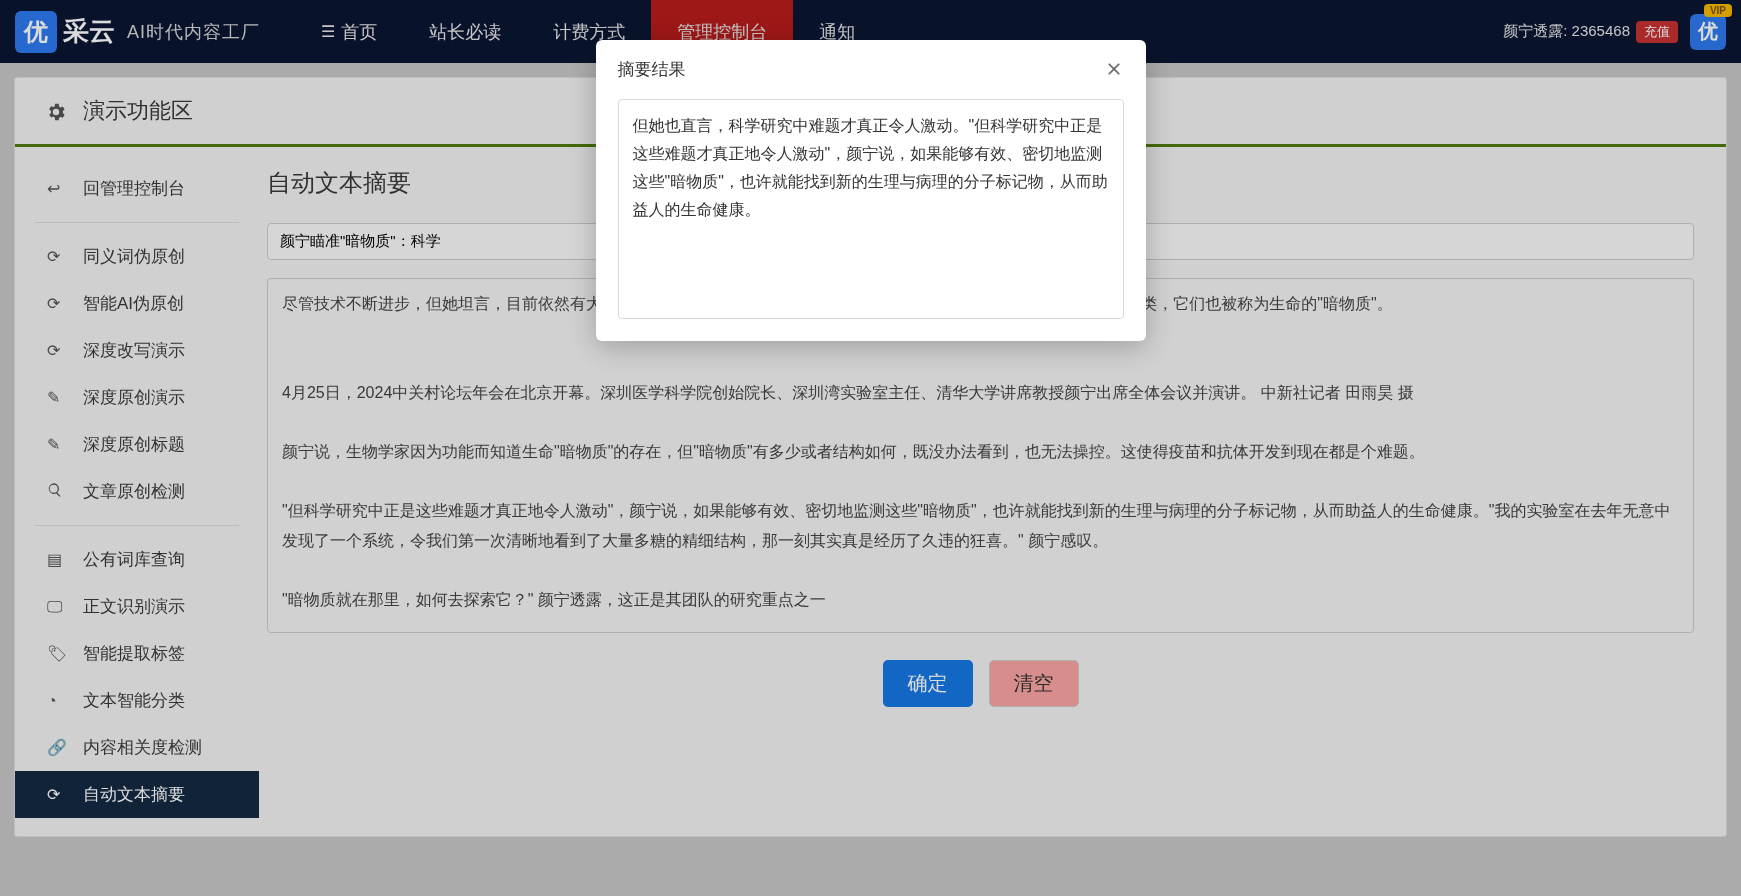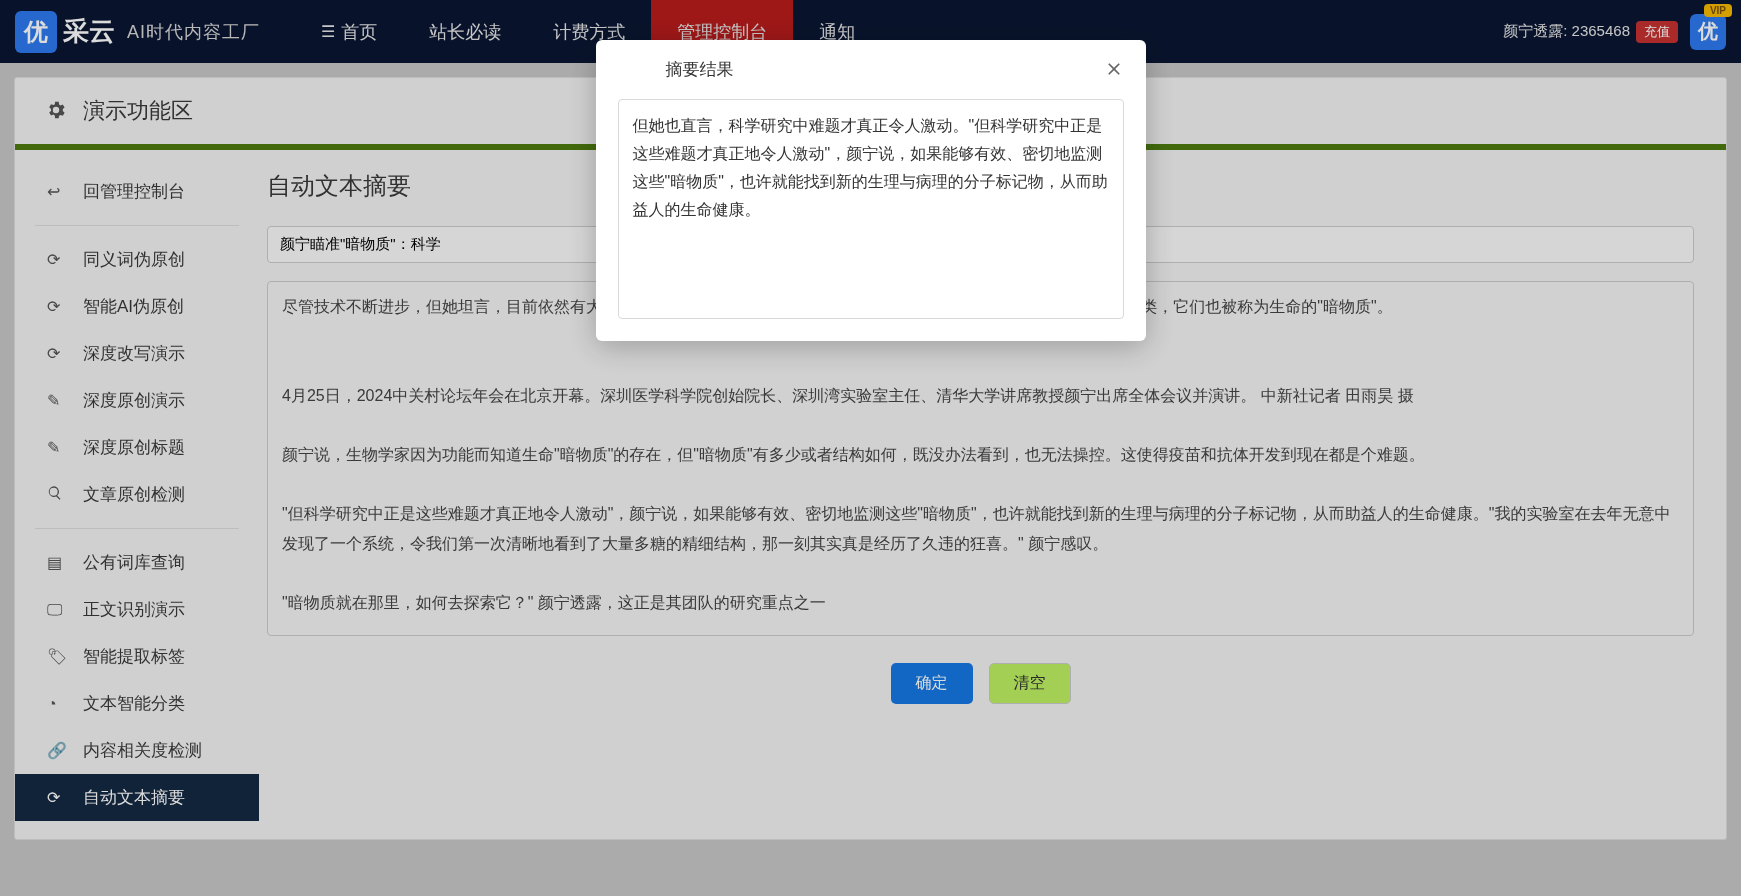--- a/index.html
+++ b/index.html
@@ -18,43 +18,43 @@
 .nav-icon { margin-right: 6px; font-size: 16px; }
 .header-right { margin-left: auto; display: flex; align-items: center; gap: 6px; }
 .credits { color: #e6e6e6; font-size: 15px; }
 .recharge { background: #c63232; color: #fff; padding: 2px 8px; border-radius: 4px; font-size: 13px; cursor: pointer; }
 .logo-small { width: 36px; height: 36px; background: #2d7af0; border-radius: 6px; display: flex; align-items: center; justify-content: center; color: #fff; font-size: 20px; font-weight: bold; position: relative; margin-left: 6px; }
 .vip-badge { position: absolute; top: -10px; right: -6px; background: #f5b800; color: #7a5200; font-size: 10px; padding: 1px 6px; border-radius: 4px; font-weight: bold; }
 
 
 .page { padding: 14px; }
 .panel { background: #f3f3f3; border: 1px solid #dcdcdc; border-radius: 3px; }
-.panel-header { display: flex; align-items: center; padding: 18px 30px; border-bottom: 6px solid #4d7c0f; font-size: 22px; color: #3a3a3a; }
+.panel-header { display: flex; align-items: flex-end; padding: 18px 30px; border-bottom: 3px solid #4d7c0f; font-size: 22px; color: #3a3a3a; }
 .panel-header .gear { margin-right: 16px; font-size: 22px; color: #555; }
 
 .content { display: flex; }
 .sidebar { width: 244px; padding: 18px 0; }
 .side-item { display: flex; align-items: center; padding: 12px 32px; color: #3a3a3a; font-size: 17px; cursor: pointer; }
 .side-item .s-icon { width: 22px; margin-right: 14px; font-size: 16px; color: #555; }
 .side-item.active { background: #142943; color: #fff; }
 .side-item.active .s-icon { color: #fff; }
 .side-divider { height: 1px; background: #dcdcdc; margin: 10px 20px; }
 
 .main { flex: 1; padding: 20px 32px 20px 8px; }
 .main h2 { font-size: 24px; font-weight: 500; color: #3a3a3a; margin-bottom: 24px; }
 .title-input { width: 100%; padding: 9px 12px; border: 1px solid #ccc; border-radius: 4px; font-size: 15px; background: #fafafa; margin-bottom: 18px; }
 .textarea { width: 100%; height: 355px; padding: 10px 14px; border: 1px solid #ccc; border-radius: 4px; font-size: 16px; line-height: 1.85; background: #f4f4f4; color: #444; resize: none; overflow-y: scroll; font-family: inherit; }
 .btn-row { display: flex; justify-content: center; gap: 16px; margin-top: 24px; }
-.btn { padding: 9px 24px; border-radius: 5px; font-size: 16px; cursor: pointer; border: 1px solid transparent; }
+.btn { padding: 9px 24px; border-radius: 5px; font-size: 20px; cursor: pointer; border: 1px solid transparent; }
 .btn-primary { background: #1578e6; color: #fff; }
-.btn-default { background: #bef264; color: #333; border-color: #ccc; }
+.btn-default { background: #fca5a5; color: #333; border-color: #ccc; }
 
 
 .modal { position: fixed; top: 40px; left: 50%; transform: translateX(-50%); width: 550px; background: #fff; border-radius: 6px; box-shadow: 0 6px 30px rgba(0,0,0,0.25); z-index: 200; }
-.modal-header { display: flex; align-items: center; justify-content: space-between; padding: 18px 22px; margin-left: 48px; }
+.modal-header { display: flex; align-items: center; justify-content: space-between; padding: 18px 22px; }
 .modal-title { font-size: 17px; color: #333; }
 .modal-close { font-size: 20px; color: #666; cursor: pointer; background: none; border: none; line-height: 1; }
 .modal-body { padding: 0 22px 22px; }
 .result-box { border: 1px solid #d9d9d9; border-radius: 4px; padding: 12px 14px; min-height: 220px; font-size: 16px; line-height: 1.75; color: #333; }
 
 
 svg { width: 1em; height: 1em; fill: currentColor; vertical-align: -0.12em; }
 </style>
 </head>
 <body>

